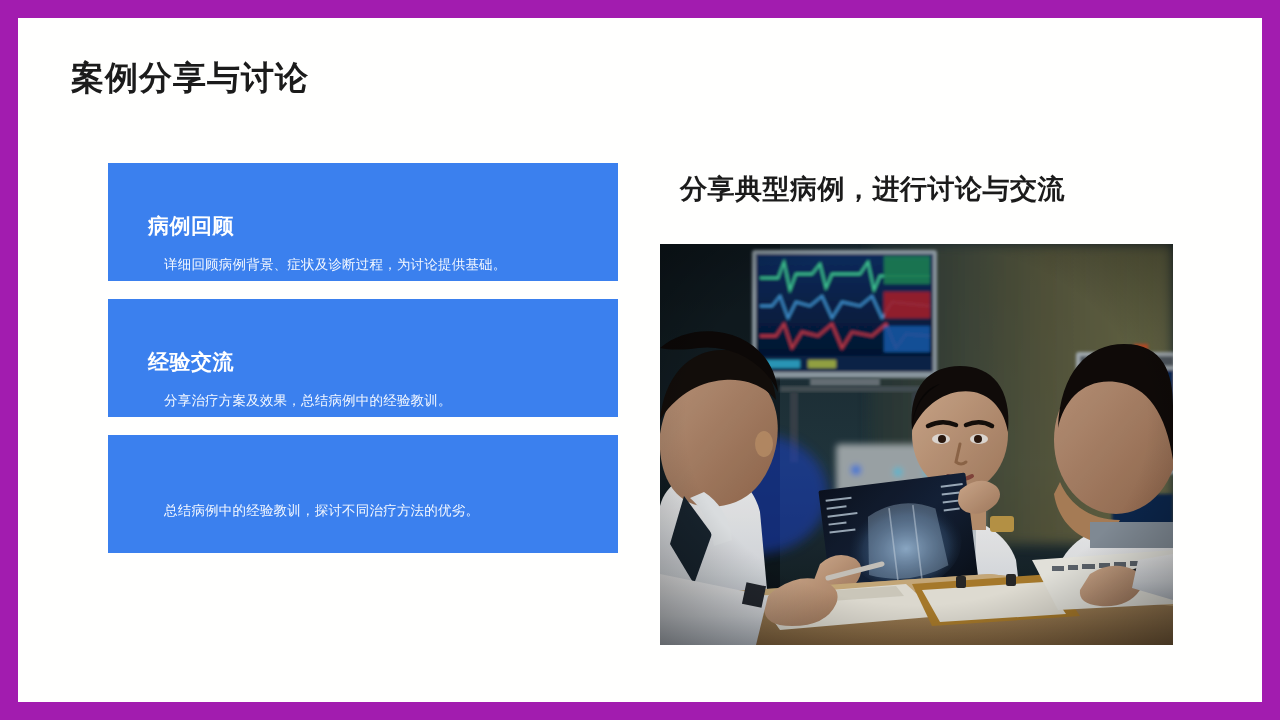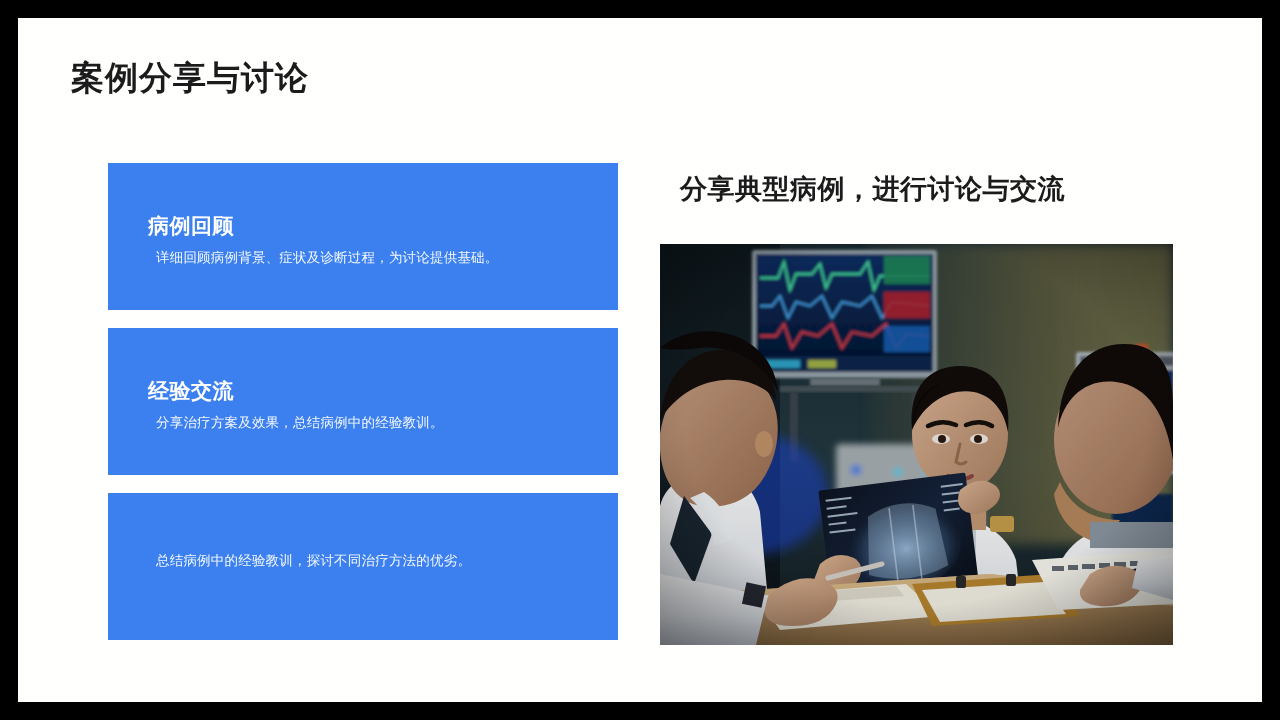--- a/index.html
+++ b/index.html
@@ -12,21 +12,21 @@
     overflow: hidden;
     font-family: "Liberation Sans", "DejaVu Sans", sans-serif;
     background: #ffffff;
   }
 
   
   .slide {
     position: relative;
     width: 1280px;
     height: 720px;
-    background: #000000;       
+    background: #a21caf;       
     box-sizing: border-box;
   }
   .slide-inner {
     position: absolute;
     left: 18px;
     top: 18px;
     width: 1244px;
     height: 684px;
     background: #fffffe;
     box-sizing: border-box;
@@ -48,21 +48,21 @@
   
   .cards {
     position: absolute;
     left: 90px;
     top: 145px;
     width: 510px;
   }
   .card {
     position: relative;
     width: 510px;
-    height: 147px;
+    height: 118px;
     background: #3b80ee;
     margin-bottom: 18px;
     box-sizing: border-box;
     overflow: hidden;
   }
   .card-body {
     position: absolute;
     left: 40px;
     right: 22px;
     top: 50px;
@@ -74,21 +74,21 @@
     line-height: 1.25;
     letter-spacing: 0.5px;
     margin: 0 0 9px 0;
   }
   .card-text {
     font-size: 13.5px;
     font-weight: normal;
     color: #f4f8ff;
     line-height: 1.45;
     letter-spacing: 0.2px;
-    margin: 8px;
+    margin: 16px;
   }
 
   
   .right-heading {
     position: absolute;
     left: 662px;
     top: 155px;
     font-size: 27px;
     font-weight: bold;
     color: #1b1b1b;

